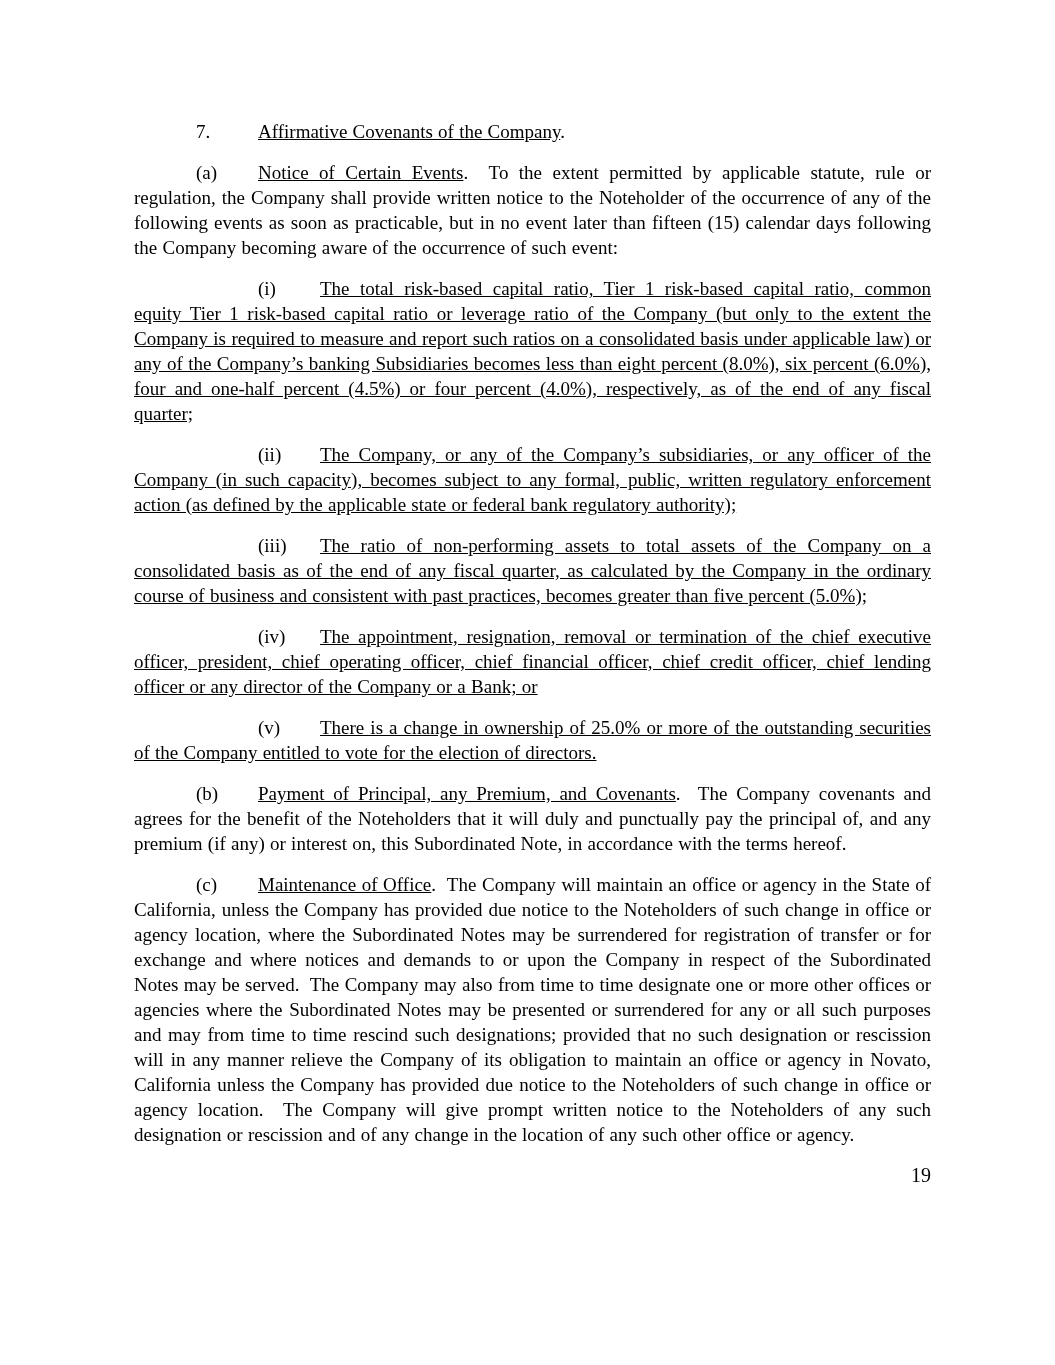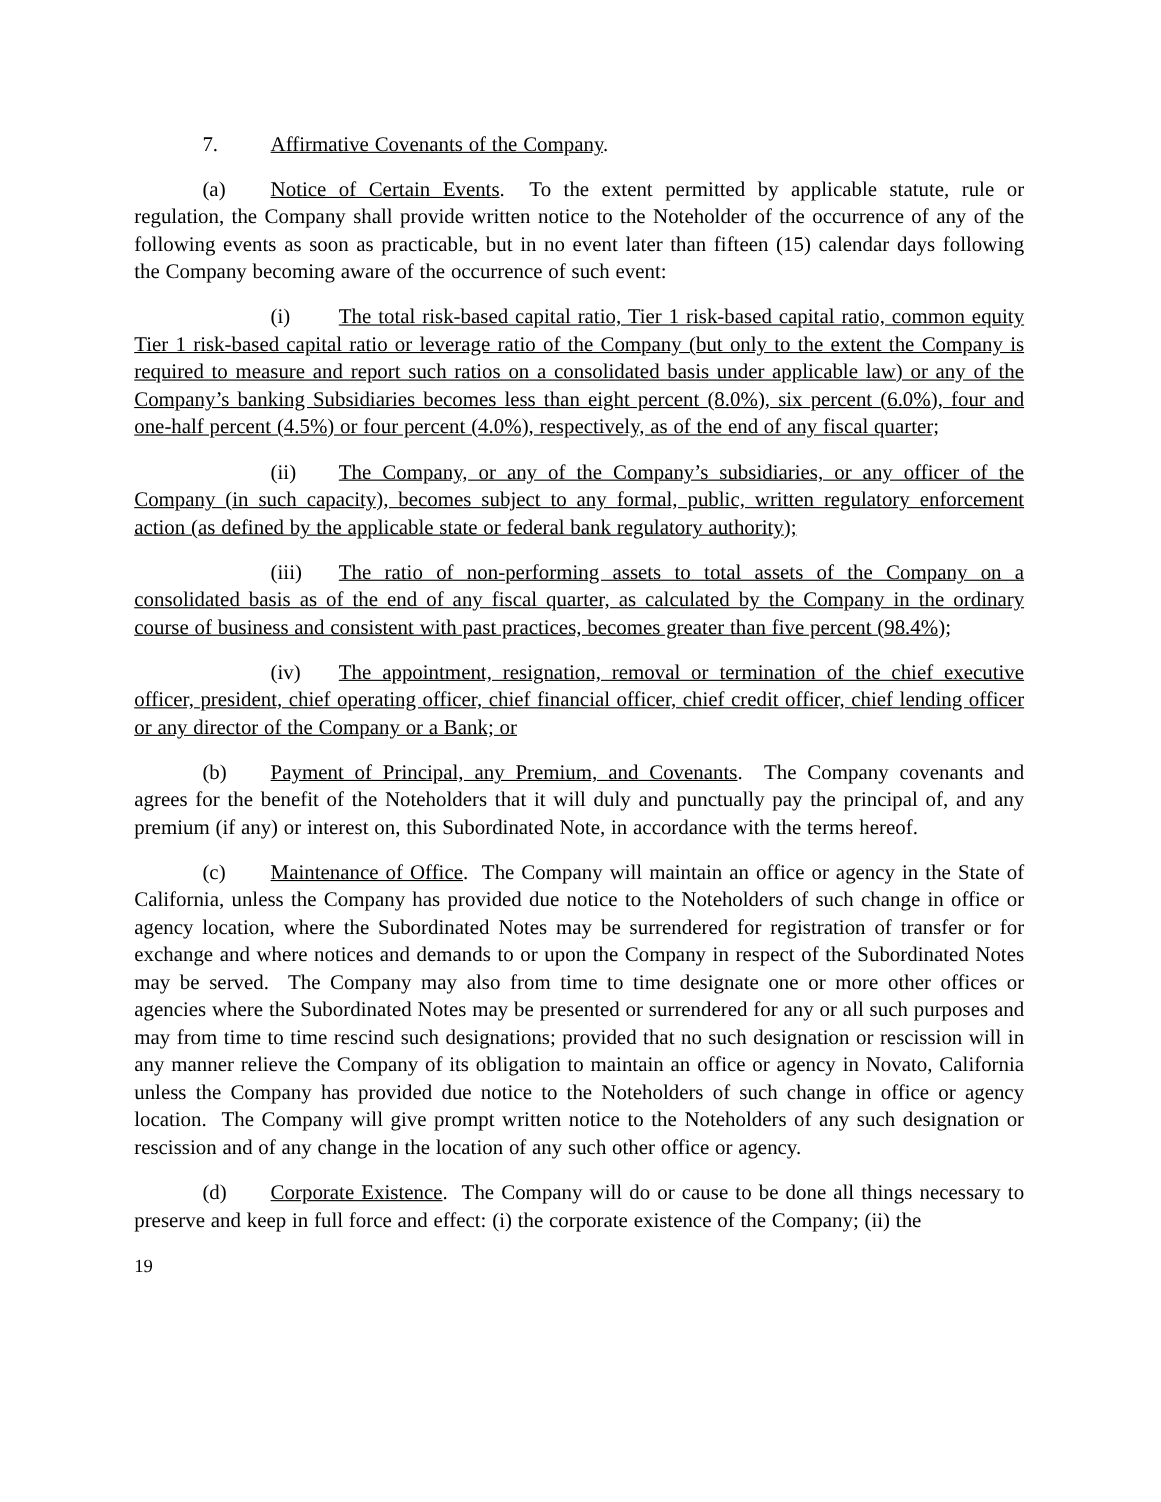--- a/index.html
+++ b/index.html
@@ -16,57 +16,57 @@
     width: 1055px;
     height: 1365px;
     padding: 119px 124px 0 122px;
     background: #ffffff;
     overflow: hidden;
   }
   p.para {
     font-size: 19px;
     line-height: 25px;
     text-align: justify;
-    margin: 0 0 16px 0;
+    margin: 0 0 16px 12px;
     text-indent: 62px;
     word-spacing: 0.5px;
   }
   p.para.level2 { text-indent: 124px; text-decoration: underline; }
   .tab-label {
     display: inline-block;
     width: 62px;
     text-indent: 0;
   }
   .underlined { text-decoration: underline; }
   .page-footer {
-    text-align: left;
-    font-size: 17px;
+    text-align: right;
+    font-size: 20px;
     line-height: 25px;
     margin-top: 13px;
   }
 </style>
 </head>
 <body>
 
 <div class="page">
 
   <p class="para"><span class="tab-label">7.</span><span class="underlined">Affirmative Covenants of the Company</span><span>.</span></p>
 
   <p class="para"><span class="tab-label">(a)</span><span class="underlined">Notice of Certain Events</span><span>.&nbsp; To the extent permitted by applicable statute, rule or regulation, the Company shall provide written notice to the Noteholder of the occurrence of any of the following events as soon as practicable, but in no event later than fifteen (15) calendar days following the Company becoming aware of the occurrence of such event:</span></p>
 
   <p class="para level2"><span class="tab-label">(i)</span><span>The total risk-based capital ratio, Tier 1 risk-based capital ratio, common equity Tier 1 risk-based capital ratio or leverage ratio of the Company (but only to the extent the Company is required to measure and report such ratios on a consolidated basis under applicable law) or any of the Company’s banking Subsidiaries becomes less than eight percent (8.0%), six percent (6.0%), four and one-half percent (4.5%) or four percent (4.0%), respectively, as of the end of any fiscal quarter;</span></p>
 
   <p class="para level2"><span class="tab-label">(ii)</span><span>The Company, or any of the Company’s subsidiaries, or any officer of the Company (in such capacity), becomes subject to any formal, public, written regulatory enforcement action (as defined by the applicable state or federal bank regulatory authority);</span></p>
 
-  <p class="para level2"><span class="tab-label">(iii)</span><span>The ratio of non-performing assets to total assets of the Company on a consolidated basis as of the end of any fiscal quarter, as calculated by the Company in the ordinary course of business and consistent with past practices, becomes greater than five percent (98.4%);</span></p>
+  <p class="para level2"><span class="tab-label">(iii)</span><span>The ratio of non-performing assets to total assets of the Company on a consolidated basis as of the end of any fiscal quarter, as calculated by the Company in the ordinary course of business and consistent with past practices, becomes greater than five percent (5.0%);</span></p>
 
   <p class="para level2"><span class="tab-label">(iv)</span><span>The appointment, resignation, removal or termination of the chief executive officer, president, chief operating officer, chief financial officer, chief credit officer, chief lending officer or any director of the Company or a Bank; or</span></p>
 
+  <p class="para level2"><span class="tab-label">(v)</span><span>There is a change in ownership of 25.0% or more of the outstanding securities of the Company entitled to vote for the election of directors.</span></p>
 
   <p class="para"><span class="tab-label">(b)</span><span class="underlined">Payment of Principal, any Premium, and Covenants</span><span>.&nbsp; The Company covenants and agrees for the benefit of the Noteholders that it will duly and punctually pay the principal of, and any premium (if any) or interest on, this Subordinated Note, in accordance with the terms hereof.</span></p>
 
   <p class="para"><span class="tab-label">(c)</span><span class="underlined">Maintenance of Office</span><span>.&nbsp; The Company will maintain an office or agency in the State of California, unless the Company has provided due notice to the Noteholders of such change in office or agency location, where the Subordinated Notes may be surrendered for registration of transfer or for exchange and where notices and demands to or upon the Company in respect of the Subordinated Notes may be served.&nbsp; The Company may also from time to time designate one or more other offices or agencies where the Subordinated Notes may be presented or surrendered for any or all such purposes and may from time to time rescind such designations; provided that no such designation or rescission will in any manner relieve the Company of its obligation to maintain an office or agency in Novato, California unless the Company has provided due notice to the Noteholders of such change in office or agency location.&nbsp; The Company will give prompt written notice to the Noteholders of any such designation or rescission and of any change in the location of any such other office or agency.</span></p>
 
-  <p class="para"><span class="tab-label">(d)</span><span class="underlined">Corporate Existence</span><span>.&nbsp; The Company will do or cause to be done all things necessary to preserve and keep in full force and effect: (i) the corporate existence of the Company; (ii) the</span></p>
 
   <div class="page-footer">19</div>
 
 </div>
 
 </body></html>

